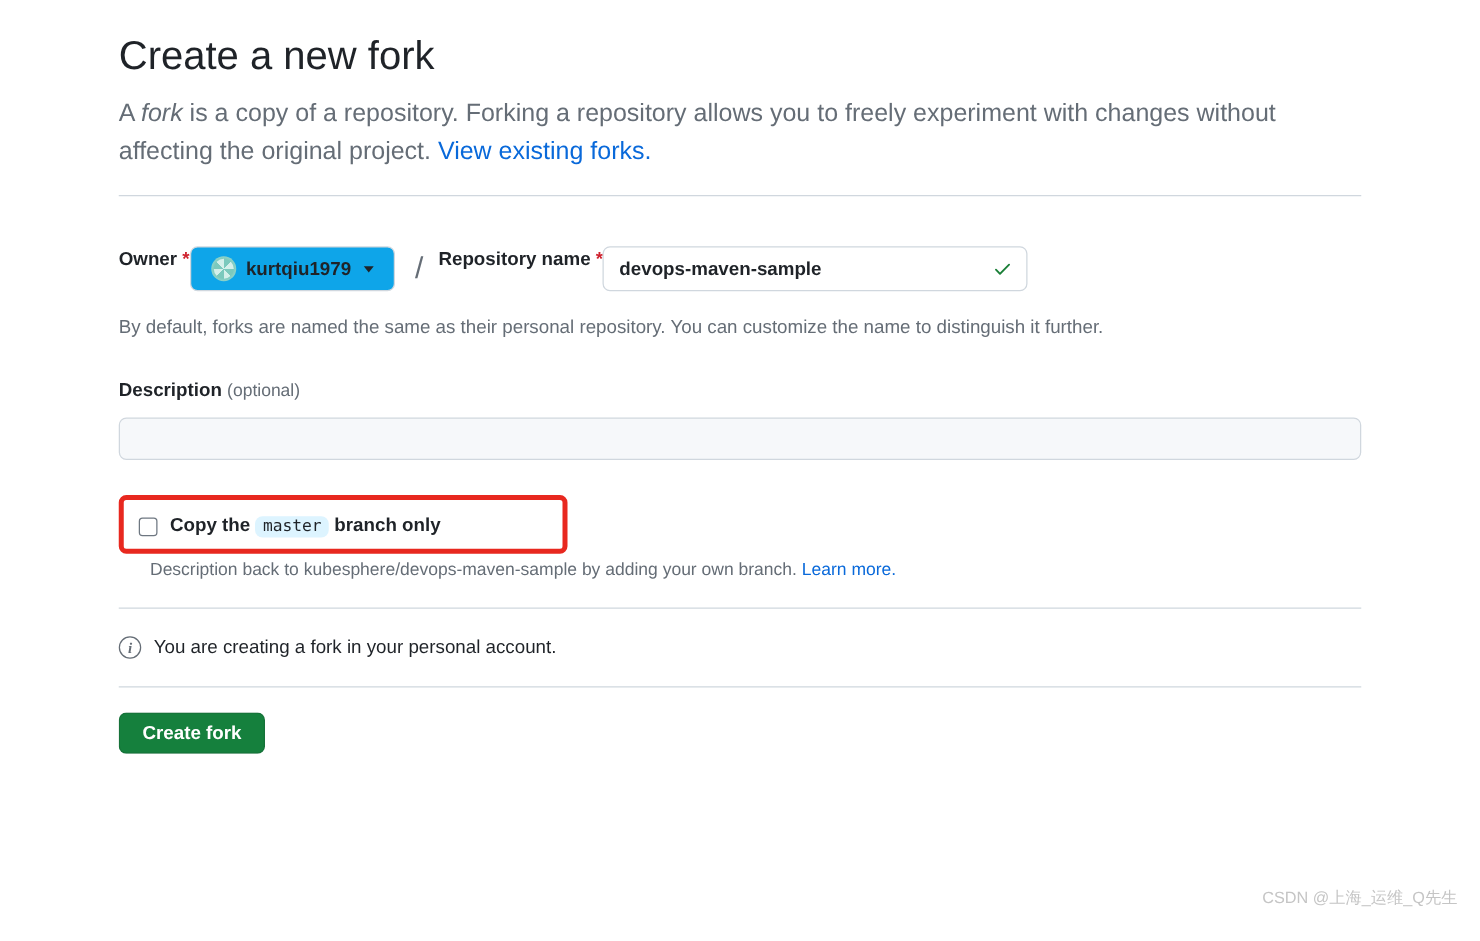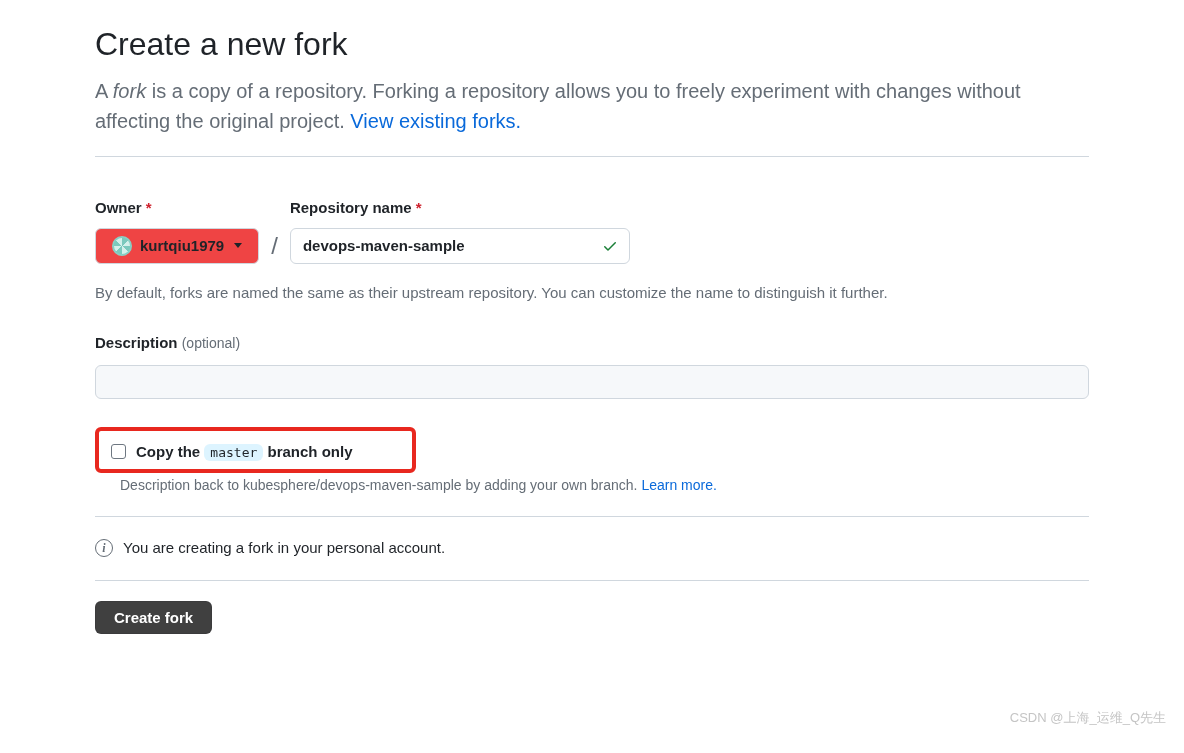--- a/index.html
+++ b/index.html
@@ -44,37 +44,37 @@
       margin: 20px 0;
     }
     .form-row {
       display: flex;
       align-items: flex-start;
       gap: 12px;
       margin-bottom: 14px;
     }
     .form-group {
       display: flex;
-      flex-direction: column;
+      flex-direction: row;
     }
     .form-label {
       font-size: 15px;
       font-weight: 600;
       margin-bottom: 8px;
       color: #1f2328;
     }
     .required {
       color: #cf222e;
     }
     .dropdown-btn {
       display: flex;
       align-items: center;
       gap: 8px;
       padding: 6px 16px;
-      background: #ef4444;
+      background: #0ea5e9;
       border: 1px solid #d0d7de;
       border-radius: 6px;
       font-size: 15px;
       font-weight: 600;
       color: #1f2328;
       cursor: pointer;
       height: 36px;
     }
     .avatar {
       width: 20px;
@@ -151,21 +151,21 @@
       height: 34px;
       background: #f6f8fa;
       margin-bottom: 28px;
     }
     .checkbox-section {
       border: 4px solid #e8281f;
       border-radius: 6px;
       padding: 10px 12px 6px 12px;
       margin-bottom: 4px;
       display: inline-block;
-      width: 321px;
+      width: 359px;
     }
     .checkbox-row {
       display: flex;
       align-items: center;
       gap: 10px;
     }
     .checkbox {
       width: 15px;
       height: 15px;
       border: 1px solid #6e7781;
@@ -208,21 +208,21 @@
       display: flex;
       align-items: center;
       justify-content: center;
       font-size: 12px;
       font-weight: bold;
       font-family: Georgia, serif;
       font-style: italic;
       color: #656d76;
     }
     .btn-primary {
-      background: #404040;
+      background: #15803d;
       color: #ffffff;
       border: 1px solid rgba(31,35,40,0.15);
       border-radius: 6px;
       padding: 7px 18px;
       font-size: 15px;
       font-weight: 600;
       cursor: pointer;
     }
     .watermark {
       position: fixed;
@@ -270,21 +270,21 @@
     </label>
     <div class="input-wrapper">
       <input type="text" class="text-input" value="devops-maven-sample" style="">
       <svg class="check-icon" width="16" height="16" viewBox="0 0 16 16" fill="currentColor">
         <path d="M13.78 4.22a.75.75 0 0 1 0 1.06l-7.25 7.25a.75.75 0 0 1-1.06 0L2.22 9.28a.75.75 0 0 1 1.06-1.06L6 10.94l6.72-6.72a.75.75 0 0 1 1.06 0Z"></path>
       </svg>
     </div>
   </div>
 </div>
 
-<p class="help-text">By default, forks are named the same as their upstream repository. You can customize the name to distinguish it further.</p>
+<p class="help-text">By default, forks are named the same as their personal repository. You can customize the name to distinguish it further.</p>
 
 <div class="desc-label">
   <span>Description</span>
   <span class="optional">(optional)</span>
 </div>
 <input type="text" class="desc-input" value="" style="">
 
 <div class="checkbox-section">
   <div class="checkbox-row">
     <div class="checkbox"></div>

